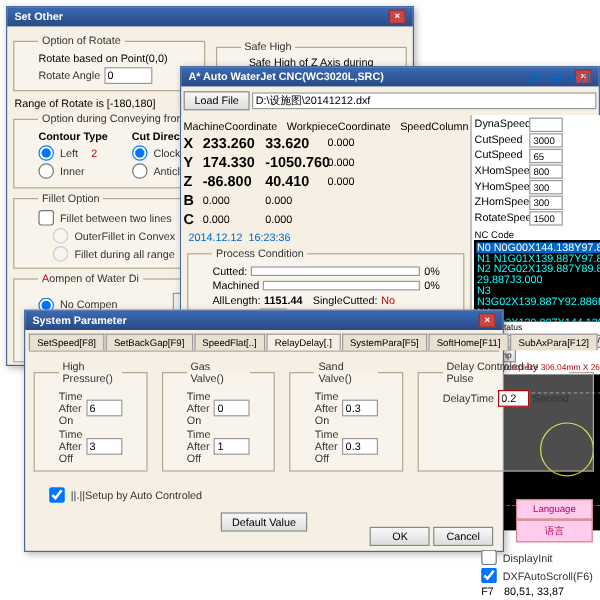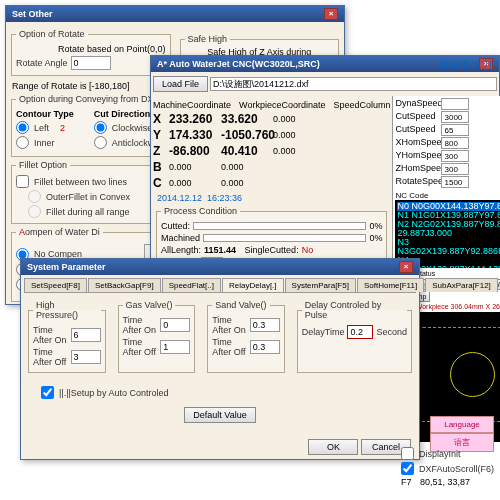--- a/index.html
+++ b/index.html
@@ -1,20 +1,20 @@
 <!DOCTYPE html>
 <html><head>
 <meta charset="utf-8">
 <style>
 *{box-sizing:border-box;margin:0;padding:0;font-family:Tahoma,Arial,sans-serif;font-size:9px}
 body{background:#fff;width:500px;height:500px;position:relative;overflow:hidden}
 .win{position:absolute;background:#f5efe4;border:1px solid #4a6a99;box-shadow:2px 2px 6px rgba(0,0,0,.3)}
 .titlebar{background:linear-gradient(#3a6ab5,#2a4a85);color:#fff;padding:2px 6px;font-size:10px;font-weight:bold;display:flex;justify-content:space-between;align-items:center}
 .closebtn{background:#c44;color:#fff;width:14px;height:12px;text-align:center;line-height:10px;font-size:8px;border:1px solid #833}
-fieldset{border:1px solid #b0a890;margin:3px;padding:3px 4px;background:rgba(255,255,255,.3)}
+fieldset{border:1px solid #b0a890;margin:3px;padding:3px 20px;background:rgba(255,255,255,.3)}
 legend{font-size:9px;padding:0 3px;color:#333}
 .row{display:flex;align-items:center;gap:3px;margin:2px 0}
 input[type=text]{border:1px solid #999;background:#fff;padding:1px 2px;font-size:9px;height:14px}
 input[type=radio],input[type=checkbox]{margin-right:2px}
 label{font-size:9px;color:#333}
 .btn{background:linear-gradient(#f8f8f8,#ddd);border:1px solid #888;padding:2px 8px;font-size:9px;cursor:pointer}
 .redtxt{color:#b00}
 .bluetxt{color:#06c}
 
 #w1{left:5px;top:5px;width:340px;height:300px;z-index:1}
@@ -53,21 +53,21 @@
 
 <div class="win" id="w1">
  <div class="titlebar">
       <span>Set Other</span>
       <span class="closebtn">×</span>
     </div>
  <div style="padding:2px">
   <div class="row">
    <fieldset style="flex:1">
           <legend>Option of Rotate</legend>
-    <div style="text-align:right;margin:2px 0">Rotate based on Point(0,0)</div>
+    <div style="text-align:left;margin:2px 0">Rotate based on Point(0,0)</div>
     <div class="row">
             <label>Rotate Angle</label>
             <input type="text" style="width: 40px;" value="0">
           </div>
    </fieldset>
    <fieldset style="flex:1">
           <legend>Safe High</legend>
     <div style="text-align:center">Safe High of Z Axis during AutoCutting</div>
    </fieldset>
   </div>
@@ -271,21 +271,21 @@
           <div class="circ"></div>
    </div>
   </div>
  </div>
 </div>
 
 <div class="lang">
  <div class="lb">Language</div>
  <div class="lb">语言</div>
 </div>
-<div style="position:absolute;right:6px;bottom:11px;font-size:8px;z-index:5">
+<div style="position:absolute;right:6px;bottom:0;font-size:8px;z-index:5">
  <div class="row">
       <input type="checkbox" style="">
       <label>DisplayInit</label>
     </div>
  <div class="row">
       <input type="checkbox" checked="" style="">
       <label>DXFAutoScroll(F6)</label>
     </div>
  <div class="row"><span>F7</span>&nbsp;<span>80,51, 33,87</span></div>
 </div>

